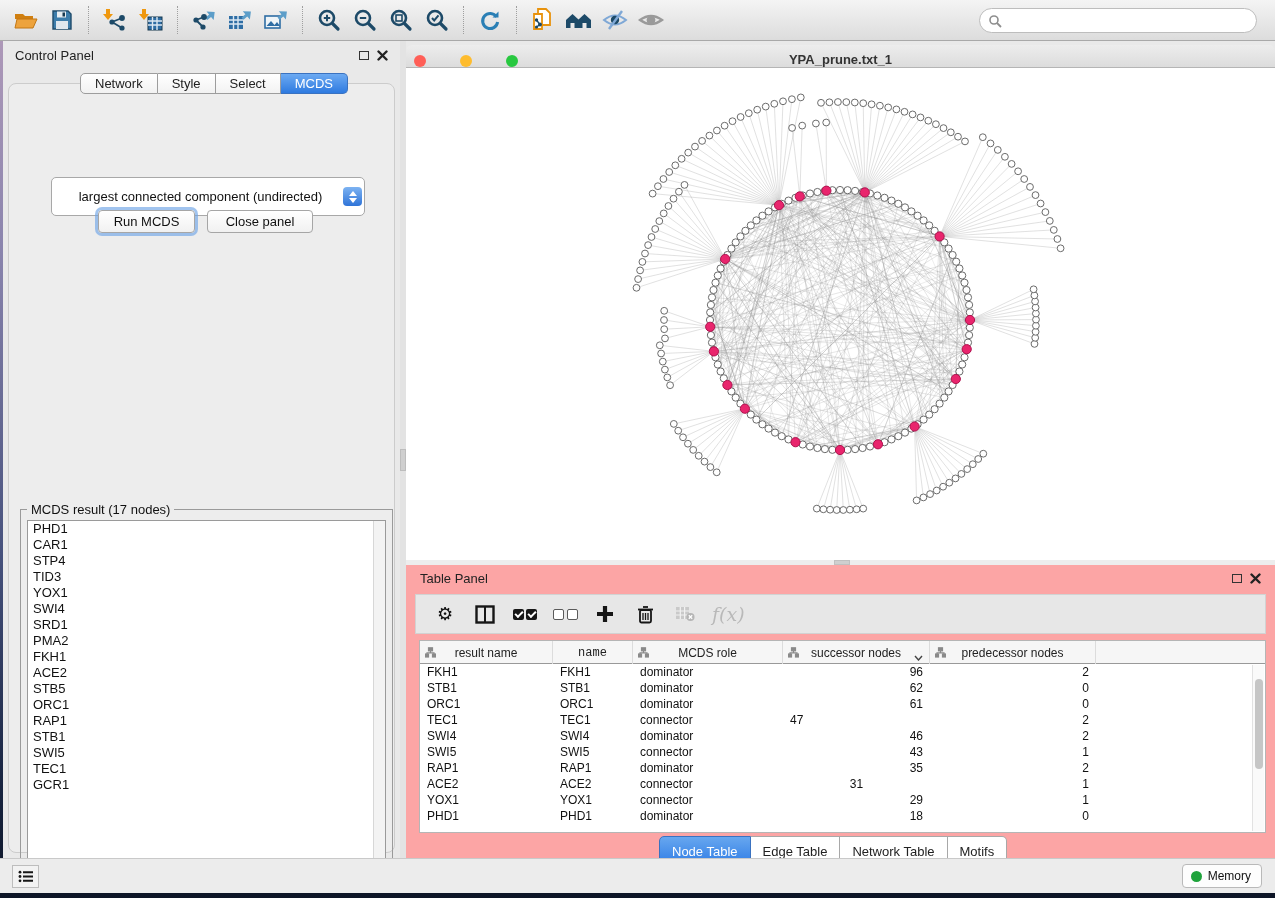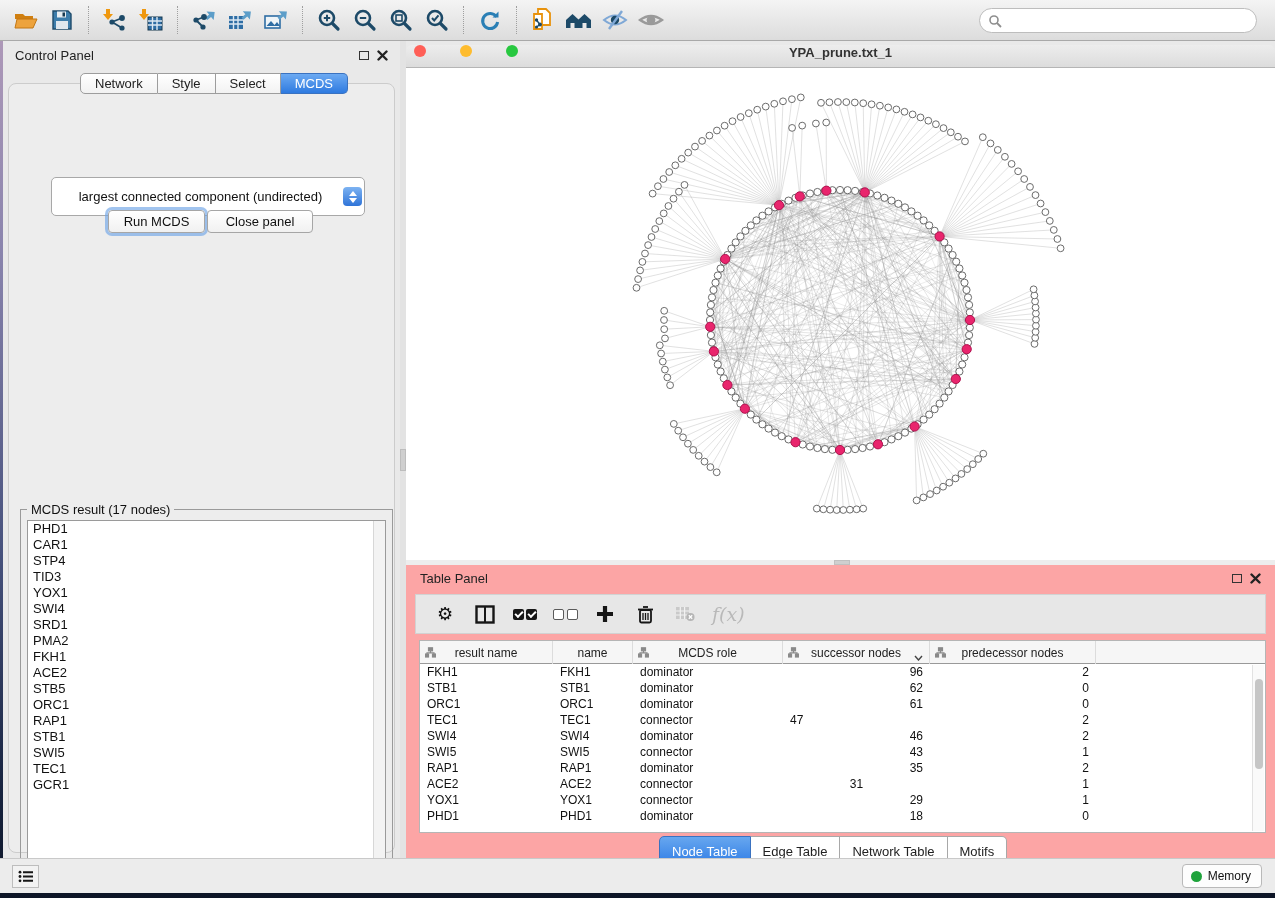--- a/index.html
+++ b/index.html
@@ -37,39 +37,39 @@
     background:#ededed; border:1px solid #cccccc; border-radius:8px; }
   .opt-label { position:absolute; left:0; right:0; top:71px; text-align:center; font-size:13px; color:#1b1b1b; }
   .dropdown { position:absolute; left:42px; top:93px; width:314px; height:39px; background:#fff;
     border:1px solid #a8a8a8; border-radius:5px; display:flex; align-items:center; }
   .dropdown .val { flex:1; font-size:13px; color:#111; text-align:center; padding-left:6px; white-space:nowrap; }
   .stepper { width:19px; height:19px; margin-right:2px; border-radius:4px;
     background:linear-gradient(#7db3f2,#2f74d8); display:flex; flex-direction:column; align-items:center; justify-content:center; gap:2px; }
   .mac-btn { position:absolute; height:23px; background:linear-gradient(#ffffff,#f1f1f1);
     border:1px solid #a6a6a6; border-radius:4px; font-size:13px; color:#111;
     display:flex; align-items:center; justify-content:center; }
-  .focus-ring { box-shadow:0 0 0 3px rgba(110,165,230,.65);margin-left:10px; }
+  .focus-ring { box-shadow:0 0 0 3px rgba(110,165,230,.65); }
   .fieldset { position:absolute; left:11px; top:425px; width:373px; height:373px; border:1px solid #9a9a9a; }
   .legend { position:absolute; left:6px; top:-8px; background:#ededed; padding:0 4px; font-size:13px; color:#111; }
   .mcds-list { position:absolute; inset:6px; top:10px; background:#fff; border:1px solid #9a9a9a;
     font-size:13px; color:#111; overflow:hidden; }
   .mcds-list .scroll { position:absolute; right:0; top:0; bottom:0; width:12px; background:#f3f3f3; border-left:1px solid #d7d7d7; }
   .mcds-item { height:16px; line-height:16px; padding-left:5px; }
 
   
   .vsplit { position:absolute; left:400px; top:41px; width:6px; height:817px; background:#e3e3e3; }
   .vgrip { position:absolute; left:0; top:408px; width:6px; height:22px; background:#cfcfcf; border:1px solid #bdbdbd; }
   .hsplit { position:absolute; left:0px; top:519px; width:869px; height:5px; background:#ededed; }
   .hgrip { position:absolute; left:428px; top:0; width:16px; height:5px; background:#cfcfcf; border:1px solid #c0c0c0; }
 
   
   .right-col { position:absolute; left:406px; top:41px; width:869px; height:817px; background:#e9e9e9; }
   .net-titlebar { position:absolute; left:0; top:4px; width:869px; height:23px;
     background:linear-gradient(#ededed,#dcdcdc); border-bottom:1px solid #b5b5b5; border-radius:6px 6px 0 0;
-    display:flex; align-items:flex-start;gap:28px; }
+    display:flex; align-items:flex-end;gap:28px; }
   .tl { width:12px; height:12px; border-radius:50%; margin-left:8px; }
   .net-title { position:absolute; left:0; right:0; text-align:center; font-size:13px; font-weight:bold; color:#333; }
   .net-canvas { position:absolute; left:0; top:27px; width:869px; height:492px; background:#fff; }
 
   
   .table-panel { position:absolute; left:0; top:524px; width:869px; height:293px; background:#fca5a5; }
   .tp-header { position:absolute; left:0; top:0; right:0; height:26px; display:flex; align-items:center;
     justify-content:space-between; padding:0 14px; }
   .tp-toolbar { position:absolute; left:9px; right:9px; top:29px; height:40px; background:#e7e7e7;
     border:1px solid #d2d2d2; display:flex; align-items:center; gap:14px; padding-left:16px; }
@@ -1141,21 +1141,21 @@
               <span class="tree"><svg width="11" height="11" viewBox="0 0 11 11">
                   <g fill="none" stroke="#8a8a8a" stroke-width="1.2">
                     <rect x="3.5" y="0.8" width="4" height="3" fill="#8a8a8a"></rect>
                     <rect x="0.5" y="7" width="3" height="3" fill="#8a8a8a"></rect>
                     <rect x="7.5" y="7" width="3" height="3" fill="#8a8a8a"></rect>
                     <path d="M5.5 3.8 v2 M2 7 v-1.2 h7 V7"></path>
                   </g>
                 </svg></span>
               <span>result name</span>
             </div>
-            <div class="th" style="width: 80px;">
+            <div class="th" style="width: 80px; font-family: Liberation Mono, monospace;">
               <span>name</span>
             </div>
             <div class="th" style="width: 150px;">
               <span class="tree"><svg width="11" height="11" viewBox="0 0 11 11">
                   <g fill="none" stroke="#8a8a8a" stroke-width="1.2">
                     <rect x="3.5" y="0.8" width="4" height="3" fill="#8a8a8a"></rect>
                     <rect x="0.5" y="7" width="3" height="3" fill="#8a8a8a"></rect>
                     <rect x="7.5" y="7" width="3" height="3" fill="#8a8a8a"></rect>
                     <path d="M5.5 3.8 v2 M2 7 v-1.2 h7 V7"></path>
                   </g>

